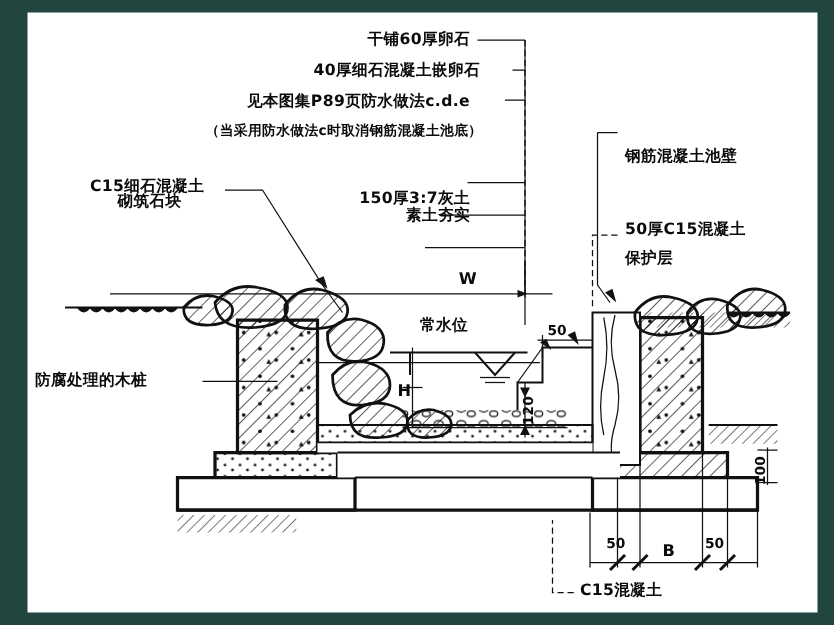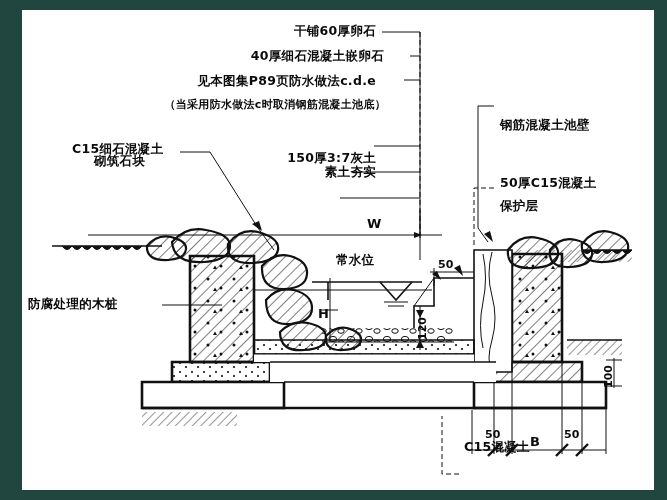--- a/index.html
+++ b/index.html
@@ -261,21 +261,21 @@
 
     <div class="lbl" style="left:6px;top:287px;">防腐处理的木桩</div>
 
     <div class="lbl" style="left:478px;top:108px;">钢筋混凝土池壁</div>
 
     <div class="lbl" style="left:478px;top:166px;">50厚C15混凝土</div>
     <div class="lbl" style="left:478px;top:189px;font-family:Liberation Serif, serif;">保护层</div>
 
     <div class="lbl" style="left:276px;top:243px;margin-left:38px;">常水位</div>
 
-    <div class="lbl" style="left:442px;top:430px;">C15混凝土</div>
+    <div class="lbl" style="left:442px;top:455px;">C15混凝土</div>
 
     <div class="dim" style="left:345px;top:206px;font-size:13px;">W</div>
     <div class="dim" style="left:296px;top:296px;font-size:13px;">H</div>
     <div class="dim" style="left:416px;top:248px;">50</div>
     <div class="dim dimv" style="left:394px;top:330px;">120</div>
     <div class="dim dimv" style="left:580px;top:378px;">100</div>
     <div class="dim" style="left:463px;top:418px;">50</div>
     <div class="dim" style="left:508px;top:424px;font-size:13px;">B</div>
     <div class="dim" style="left:542px;top:418px;">50</div>
 

